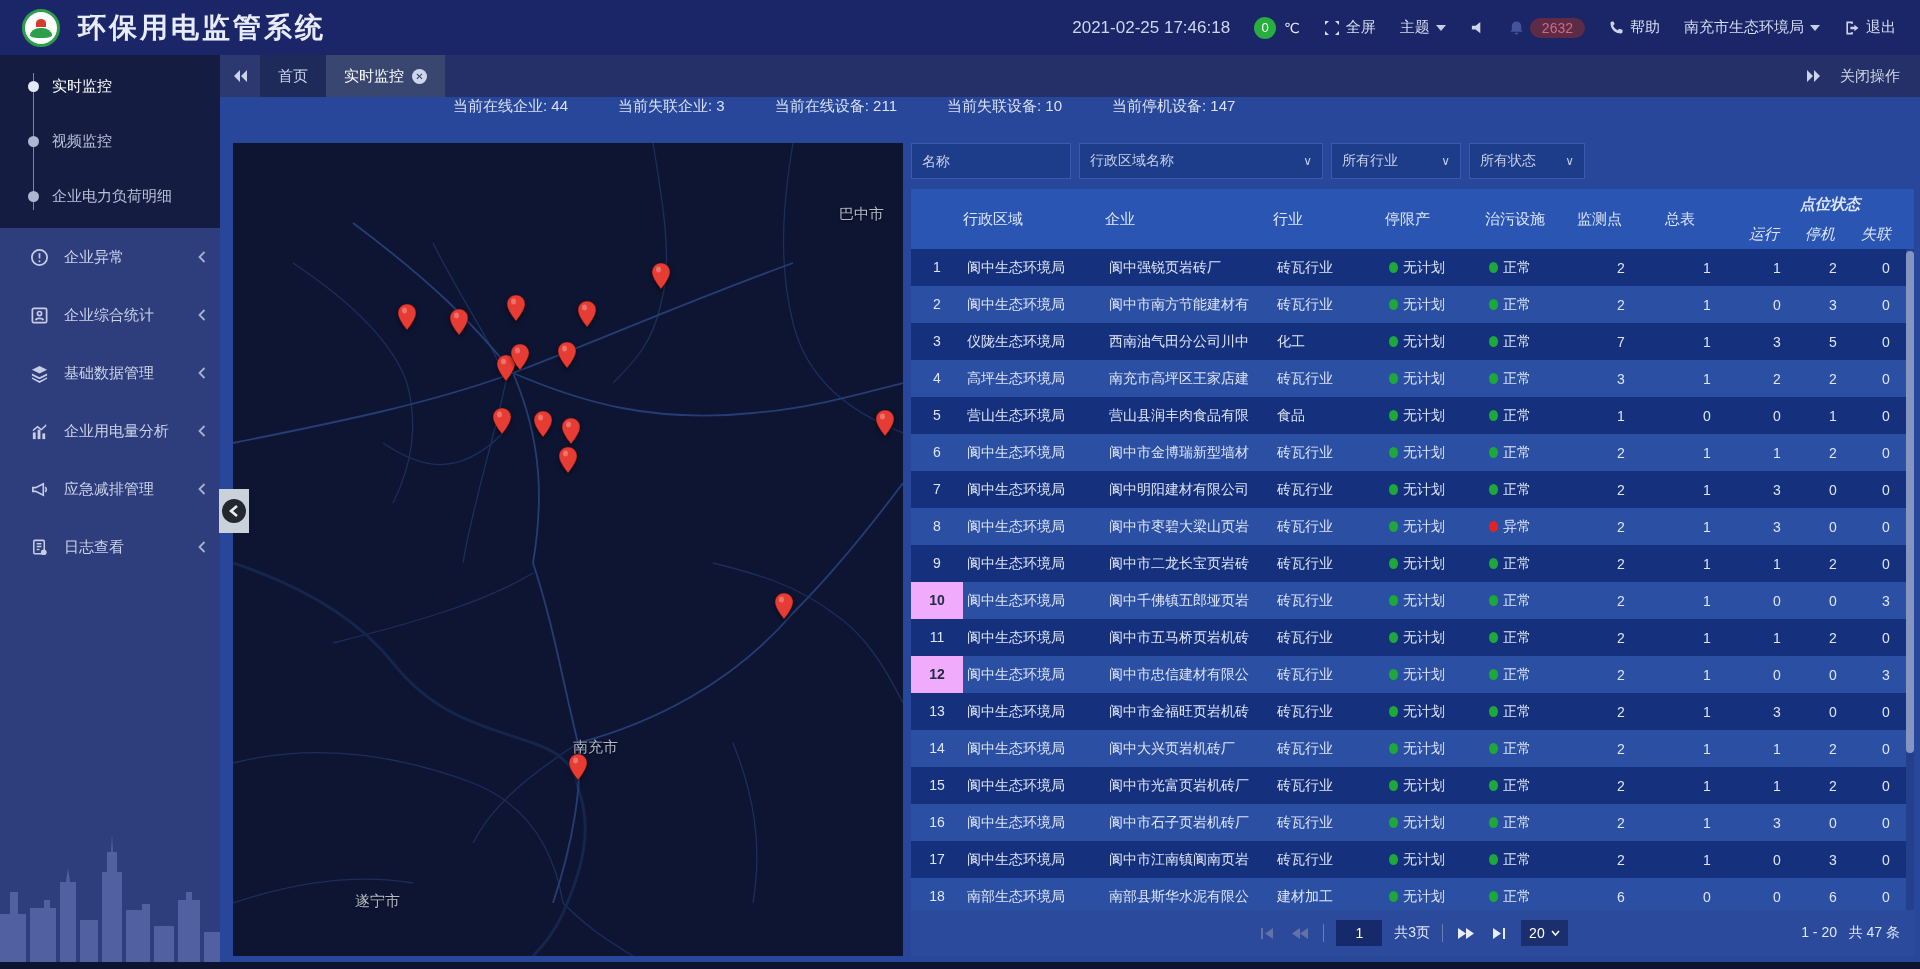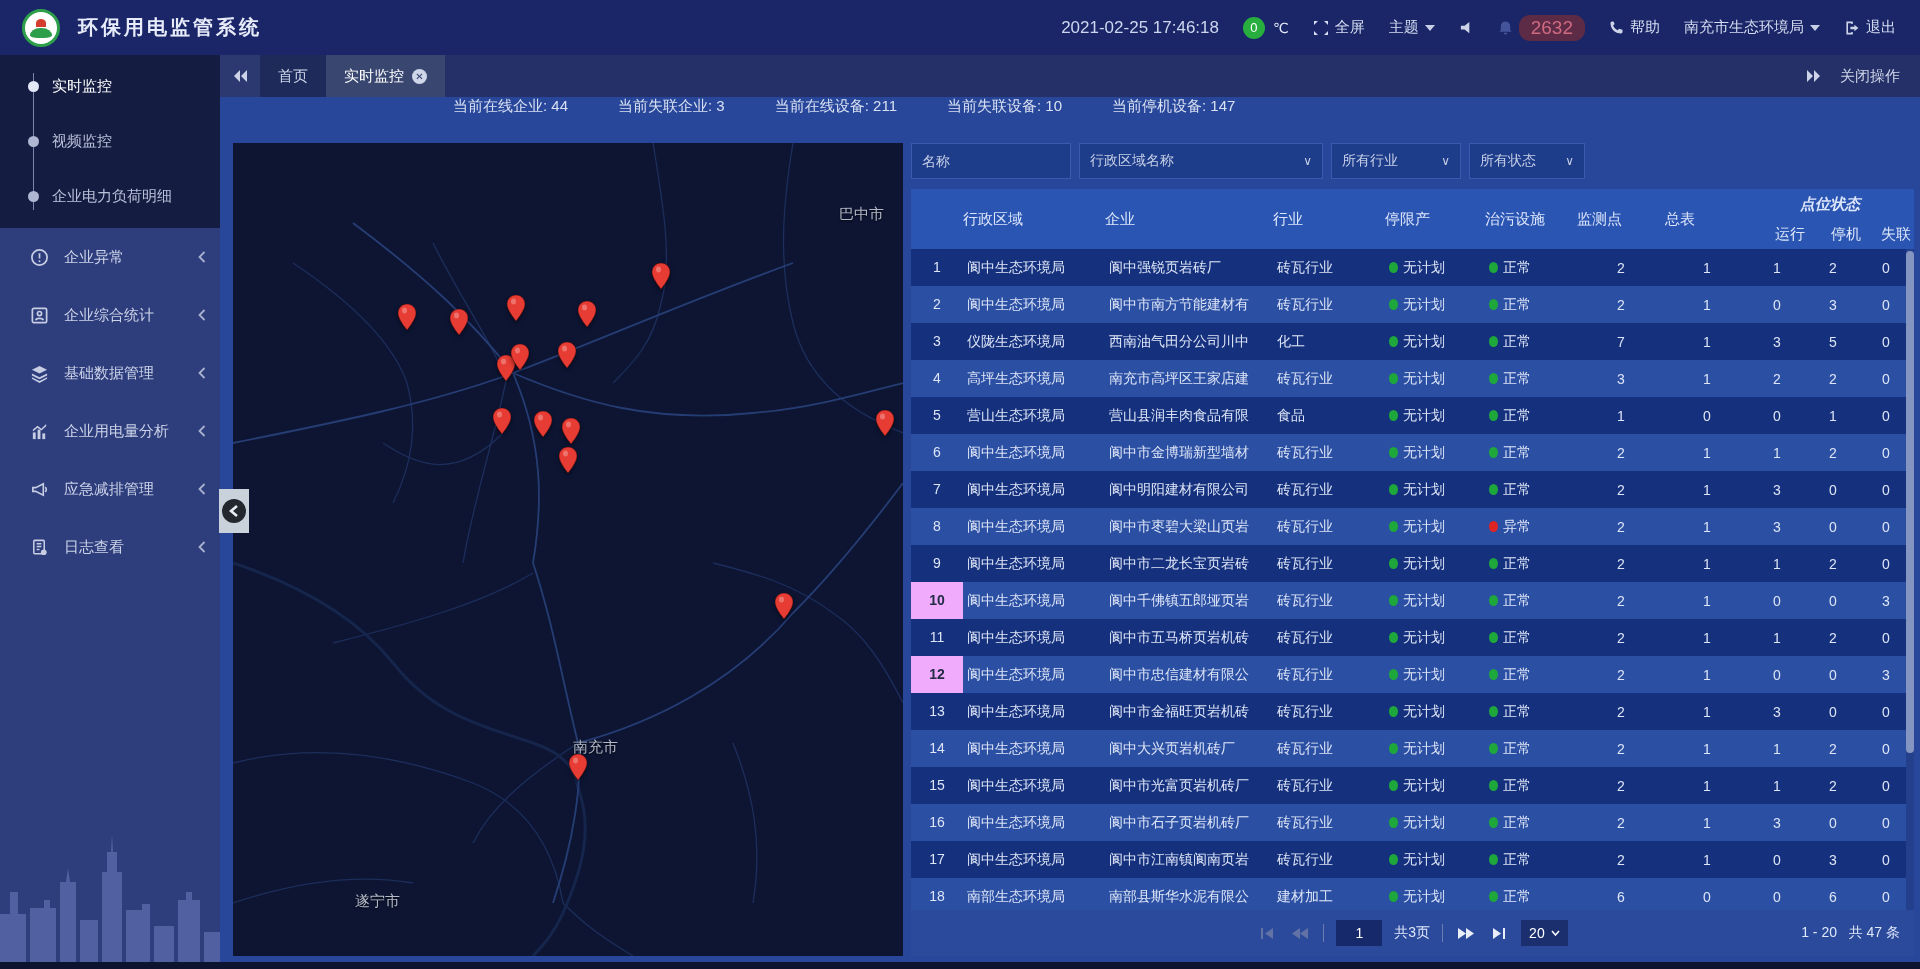--- a/index.html
+++ b/index.html
@@ -8,30 +8,30 @@
   .app { width:1920px; height:969px; display:flex; flex-direction:column; }
 
   
   .hdr { height:55px; background:#1a2667; display:flex; align-items:center; color:#e8ecfa; flex:0 0 auto; }
   .logo { width:38px; height:38px; border-radius:50%; background:#fff; border:3px solid #2d9e4a;
           margin-left:22px; position:relative; flex:0 0 auto; }
   .logo:before { content:""; position:absolute; left:50%; top:7px; width:10px; height:8px; margin-left:-5px;
                  background:#d43c2e; border-radius:50% 50% 0 0; }
   .logo:after { content:""; position:absolute; left:5px; right:5px; bottom:6px; height:10px;
                 background:#2d9e4a; border-radius:50% 50% 40% 40%/80% 80% 30% 30%; }
-  .hdr-title { font-size:20px; font-weight:bold; letter-spacing:3px; margin-left:18px; }
+  .hdr-title { font-size:28px; font-weight:bold; letter-spacing:3px; margin-left:18px; }
   .hdr-right { margin-left:auto; display:flex; align-items:center; gap:24px; padding-right:24px; font-size:15px; }
   .hdr-item { display:flex; align-items:center; gap:6px; color:#d6ddf2; white-space:nowrap; cursor:pointer; }
   .hdr-time { font-size:17px; color:#cdd6ee; cursor:default; }
   .temp-badge { width:22px; height:22px; border-radius:50%; background:#27ae3f; color:#fff; font-size:13px;
                 display:flex; align-items:center; justify-content:center; }
   .temp-unit { font-size:14px; color:#e8ecfa; margin-left:2px; }
   .caret-down { display:inline-block; width:0; height:0; border-left:5px solid transparent;
                 border-right:5px solid transparent; border-top:6px solid #c6cfe6; }
-  .badge-pill { background:#5d2b46; color:#cf6a80; border-radius:11px; padding:2px 12px; font-size:19px; }
+  .badge-pill { background:#5d2b46; color:#cf6a80; border-radius:11px; padding:2px 12px; font-size:14px; }
   .hdr svg { display:block; }
 
   
   .body-row { flex:1 1 auto; display:flex; min-height:0; }
 
   
   .sidebar { width:220px; background:#2e3d7c; color:#ccd3e8; position:relative; flex:0 0 auto; overflow:hidden; }
   .side-item { height:58px; display:flex; align-items:center; padding:0 14px 0 28px; font-size:15px; cursor:pointer; }
   .side-icon { width:22px; display:flex; justify-content:center; margin-right:14px; color:#c7cee4; }
   .side-caret { margin-left:auto; color:#aab2cf; display:flex; }
@@ -85,21 +85,21 @@
   .f-select { justify-content:space-between; cursor:pointer; }
   .f-region { width:244px; } .f-industry { width:130px; } .f-status { width:116px; }
   .f-caret { font-size:12px; color:#c6cfe6; margin-left:10px; }
 
   .table-wrap { flex:1 1 auto; min-height:0; position:relative; overflow:hidden; display:flex; flex-direction:column; }
   .grid-cols { display:grid; grid-template-columns:52px 142px 168px 112px 100px 92px 88px 84px 56px 56px 50px; }
   .thead { background:#2b55b3; color:#dce6fa; font-size:15px; height:60px; flex:0 0 auto;
            grid-template-rows:30px 30px; align-items:center; }
   .th { grid-row:1 / span 2; text-align:left; }
   .th-group { grid-column:9 / span 3; grid-row:1; text-align:center; font-style:italic; font-weight:bold; }
-  .th-sub { grid-row:2; text-align:right; }
+  .th-sub { grid-row:2; text-align:left;font-style:italic; }
   .tbody { flex:1 1 auto; overflow:hidden; }
   .trow { height:37px; align-items:center; color:#dde5f7; font-size:14px; cursor:pointer; }
   .trow.dark { background:#15307d; } .trow.light { background:#2b4fa3; }
   .td { padding:0 4px; white-space:nowrap; overflow:hidden; text-overflow:clip; }
   .td-num { text-align:center; height:37px; line-height:37px; padding:0; }
   .td-num.hl { background:#f0abfc; color:#222c44;font-weight:bold; }
   .td-c { text-align:center; }
   .status-cell { display:flex; align-items:center; gap:5px; }
   .dot-status { width:9px; height:11px; border-radius:50%; flex:0 0 auto; }
   .scrollbar { position:absolute; top:60px; right:0; bottom:0; width:8px; background:#24408c; }

